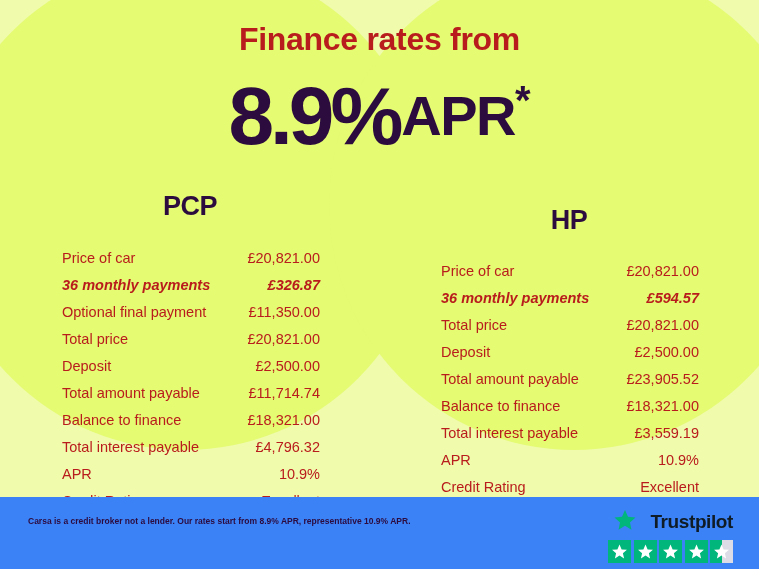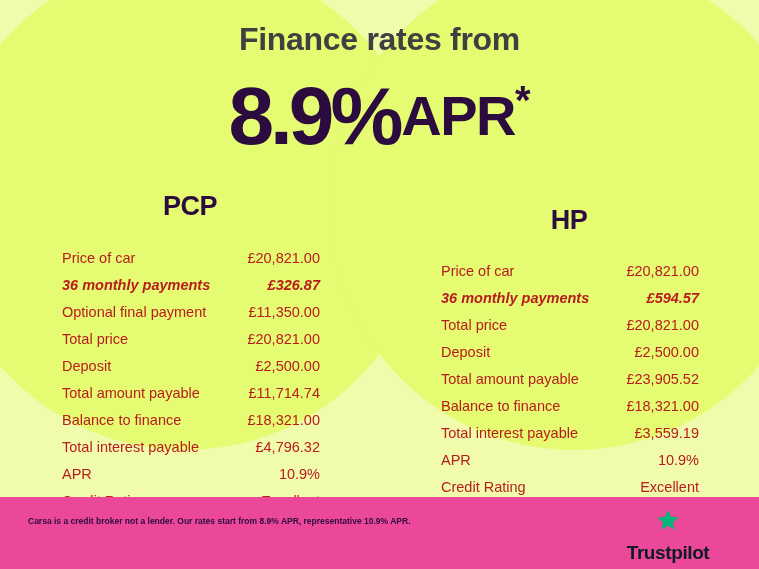--- a/index.html
+++ b/index.html
@@ -39,21 +39,21 @@
     height: 490px;
   }
   .content {
     position: relative;
     z-index: 2;
     width: 100%;
     height: 100%;
   }
   .headline {
     text-align: center;
-    color: #404040;
+    color: #b91c1c;
     font-size: 32px;
     font-weight: bold;
     letter-spacing: -0.3px;
     padding-top: 22px;
     line-height: 1.1;
   }
   .rate-row {
     text-align: center;
     color: #2c0b3f;
     margin-top: 18px;
@@ -117,21 +117,21 @@
   }
   .fin-value {
     text-align: right;
   }
   .footer {
     position: absolute;
     left: 0;
     bottom: 0;
     width: 100%;
     height: 72px;
-    background: #ec4899;
+    background: #3b82f6;
     z-index: 3;
   }
   .footer-inner {
     position: relative;
     width: 100%;
     height: 100%;
   }
   .disclaimer {
     position: absolute;
     left: 28px;
@@ -145,23 +145,22 @@
   .trustpilot {
     position: absolute;
     right: 26px;
     top: 12px;
     width: 130px;
   }
   .tp-head {
     display: flex;
     align-items: center;
     justify-content: flex-end;
-    gap: 7px;
+    gap: 14px;
     color: #0f1b25;
-    flex-direction: column;
   }
   .tp-name {
     font-size: 19px;
     font-weight: bold;
     letter-spacing: -0.4px;
   }
   .tp-stars {
     display: flex;
     gap: 2.5px;
     margin-top: 5px;

